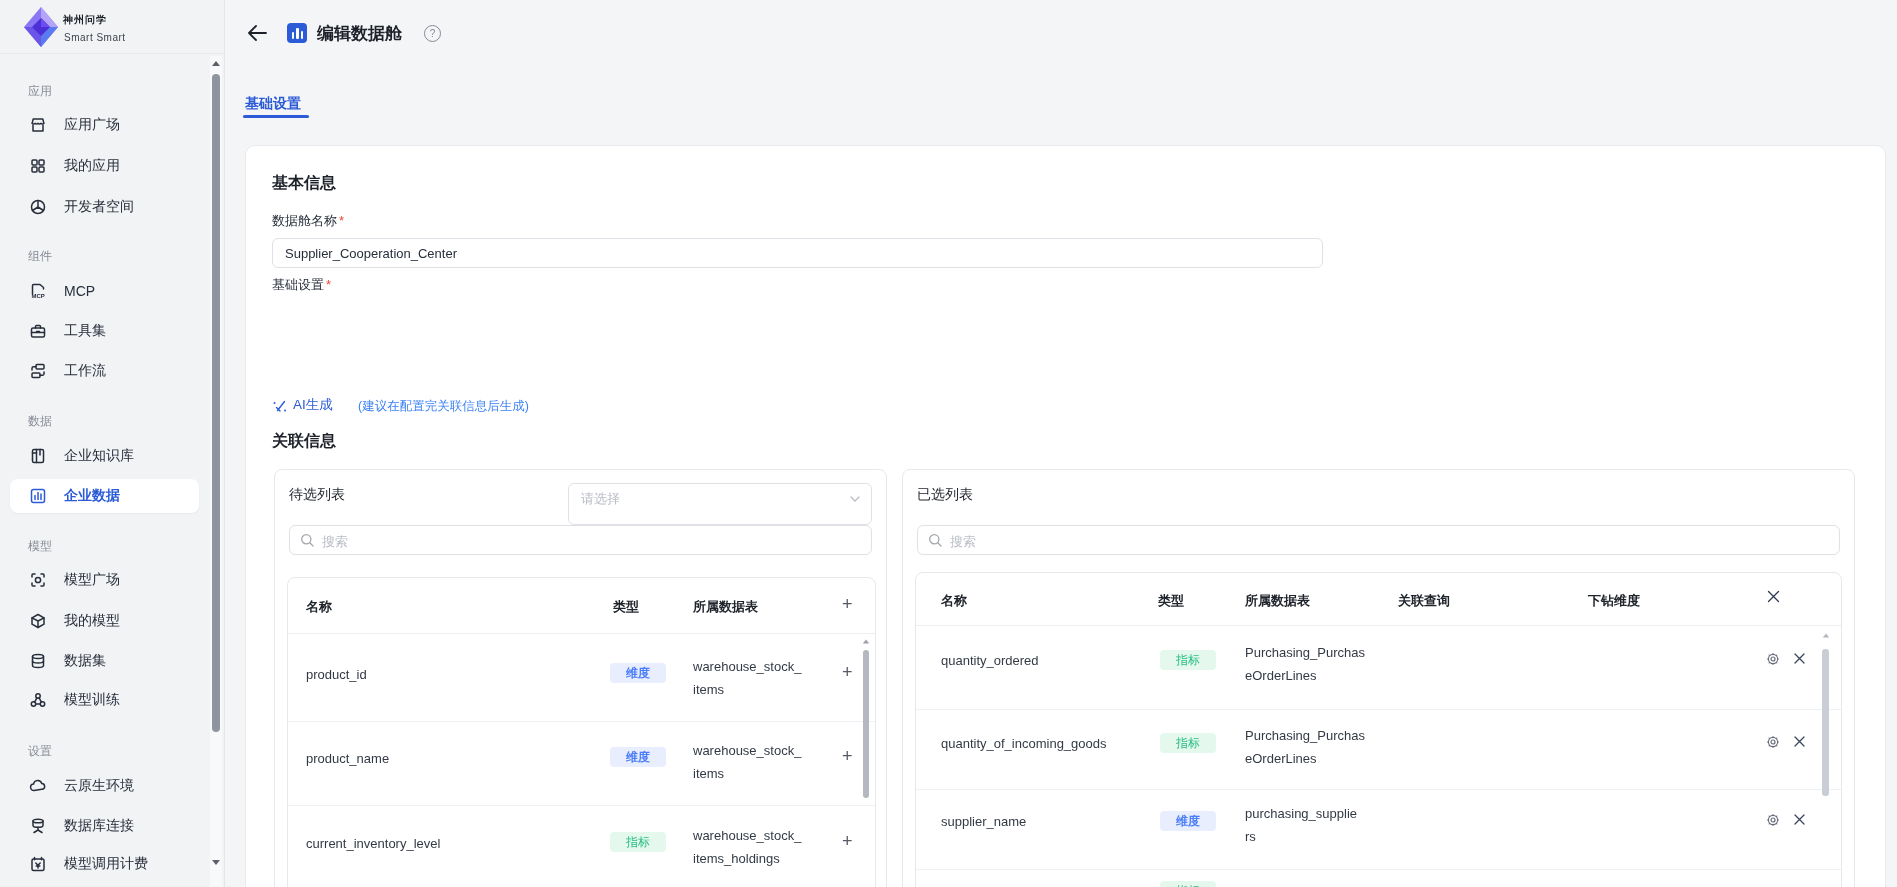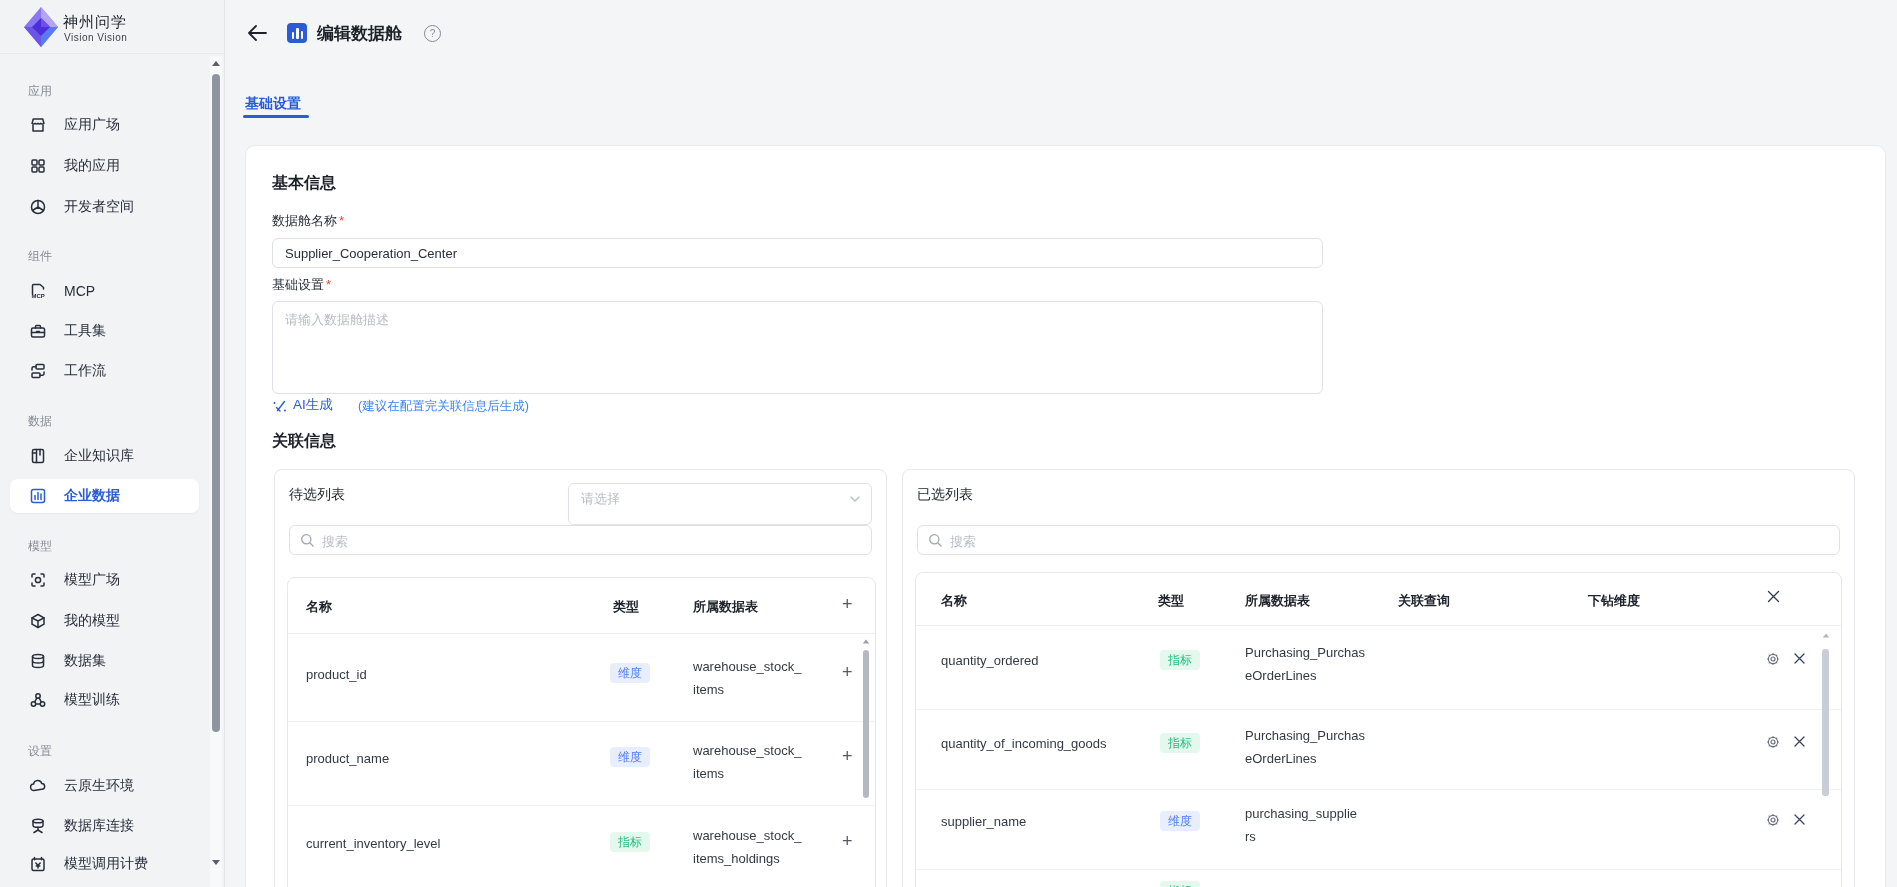--- a/index.html
+++ b/index.html
@@ -3,21 +3,21 @@
 <meta charset="utf-8">
 <style>
   html,body{margin:0;padding:0;}
   body{font-family:"Liberation Sans","DejaVu Sans",sans-serif;color:#272e3b;}
   .screen{position:relative;width:1897px;height:887px;overflow:hidden;background:#f4f5f7;}
   .abs{position:absolute;}
 
   
   .sidebar{position:absolute;left:0;top:0;width:224px;height:887px;background:#f2f3f5;border-right:1px solid #e4e6ea;}
   .logo-wrap{position:absolute;left:0;top:0;width:224px;height:53px;border-bottom:1px solid #e7e9ed;}
-  .logo-name{position:absolute;left:63px;top:13px;font-size:15px;font-weight:400;color:#1d2129;letter-spacing:1px;}
+  .logo-name{position:absolute;left:63px;top:13px;font-size:10px;font-weight:700;color:#1d2129;letter-spacing:1px;}
   .logo-sub{position:absolute;left:64px;top:32px;font-size:10px;color:#3d434d;letter-spacing:.5px;}
   .sec-label{position:absolute;left:28px;font-size:12px;color:#878c96;}
   .nav-item{position:absolute;left:10px;width:189px;height:34px;border-radius:8px;display:flex;align-items:center;cursor:pointer;}
   .nav-item .nicon{margin-left:18px;width:20px;height:20px;display:flex;align-items:center;justify-content:center;}
   .nav-item .nlabel{margin-left:16px;font-size:14px;color:#272e3b;}
   .nav-item.active{background:#ffffff;box-shadow:0 1px 2px rgba(30,40,60,.05);}
   .nav-item.active .nlabel{color:#2b5bd7;font-weight:700;}
   .nav-item svg{stroke:#272e3b;fill:none;stroke-width:1.5;stroke-linecap:round;stroke-linejoin:round;}
   .nav-item.active svg{stroke:#2b5bd7;}
   .mcp-txt{font-size:6px;fill:#272e3b;stroke:none;font-weight:700;}
@@ -54,22 +54,22 @@
   .sel{position:absolute;border:1px solid #dfe1e6;border-radius:6px;height:42px;box-sizing:border-box;background:#fff;cursor:pointer;}
   .sel .ph{position:absolute;left:12px;top:6px;font-size:13px;color:#b8bcc4;}
   .search-box{position:absolute;left:14px;top:55px;height:30px;border:1px solid #dfe1e6;border-radius:6px;box-sizing:border-box;background:#fff;padding-left:47px;}
   .search-input{position:absolute;left:30px;top:1px;height:26px;border:none;outline:none;font-size:13px;font-family:inherit;background:transparent;width:200px;color:#272e3b;}
   .tbl{position:absolute;border:1px solid #e6e8ec;border-radius:8px;background:#fff;height:380px;overflow:hidden;}
   .thead{position:absolute;left:0;top:0;width:100%;border-bottom:1px solid #eceef1;box-sizing:border-box;}
   .th{position:absolute;font-size:13px;font-weight:700;color:#20242c;}
   .trow{position:absolute;left:0;width:100%;}
   .rowline{border-bottom:1px solid #eef0f3;box-sizing:border-box;}
   .cell{position:absolute;font-size:13px;color:#333a45;}
-  .badge{position:absolute;font-size:12px;line-height:14px;padding:3px 8px;border-radius:4px;}
-  .badge-dim{background:#e9eeff;color:#4a7df8;}
+  .badge{position:absolute;font-size:12px;line-height:14px;padding:3px 16px;border-radius:4px;}
+  .badge-dim{background:#e9eeff;color:#4a7df8;font-weight:bold;}
   .badge-met{background:#e4f8ee;color:#27bd80;}
   .plus-btn{position:absolute;font-size:18px;font-weight:300;color:#555b66;cursor:pointer;line-height:18px;background:none;border:none;padding:0;font-family:inherit;}
   .icon-btn{position:absolute;cursor:pointer;background:none;border:none;padding:0;}
   .in-scroll-thumb{position:absolute;border-radius:3px;}
   .sicon{position:absolute;left:10px;top:7px;}
 </style>
 </head>
 <body>
 
 <div class="screen">
@@ -78,21 +78,21 @@
     <div class="logo-wrap">
       <svg class="abs" style="left:22px;top:6px" width="38" height="42" viewBox="0 0 38 42">
         <polygon points="19,1 36,21 19,41 2,21" fill="#8b76f3"></polygon>
         <polygon points="19,1 36,21 19,21" fill="#b3a4f8"></polygon>
         <polygon points="19,21 36,21 19,41" fill="#5a7bf0"></polygon>
         <polygon points="2,21 19,21 19,41" fill="#6a55e8"></polygon>
         <polygon points="19,12 28,21 19,30 10,21" fill="#4c2fd8"></polygon>
         <polygon points="19,12 28,21 19,21" fill="#6d4df0"></polygon>
       </svg>
       <div class="logo-name">神州问学</div>
-      <div class="logo-sub">Vision Vision</div>
+      <div class="logo-sub">Smart Smart</div>
     </div>
 
     <div class="sec-label" style="top:83px">应用</div>
 
     <div class="nav-item" style="top:108px">
       <span class="nicon">
         <svg width="18" height="18" viewBox="0 0 18 18">
             <path d="M3.2 7.2 L4.2 3 H13.8 L14.8 7.2"></path>
             <path d="M3.2 7.2 q1.4 1.6 2.9 0 q1.4 1.6 2.9 0 q1.4 1.6 2.9 0 q1.4 1.6 2.9 0"></path>
             <path d="M4 9 V15 H14 V9"></path>
@@ -272,21 +272,20 @@
     <div class="h-section" style="top:27px">基本信息</div>
 
     <div class="f-label" style="top:66px">
       <span>数据舱名称</span><span class="req">*</span>
     </div>
     <input class="t-input" style="top: 92px;" value="Supplier_Cooperation_Center">
 
     <div class="f-label" style="top:130px">
       <span>基础设置</span><span class="req">*</span>
     </div>
-    <textarea class="t-area" placeholder="请输入数据舱描述" style=""></textarea>
 
     <div class="ai-link">
       <svg width="15" height="15" viewBox="0 0 15 15">
         <path d="M5.5 12.5 L12.5 3.5 M4.5 9.5 L8 13" stroke="#2b5bd7" stroke-width="1.4" fill="none" stroke-linecap="round"></path>
         <circle cx="2.5" cy="5" r="1" fill="#2b5bd7"></circle>
           <circle cx="13" cy="12.5" r="1" fill="#2b5bd7"></circle>
       </svg>
       <span>AI生成</span>
     </div>
     <div class="ai-note">(建议在配置完关联信息后生成)</div>

